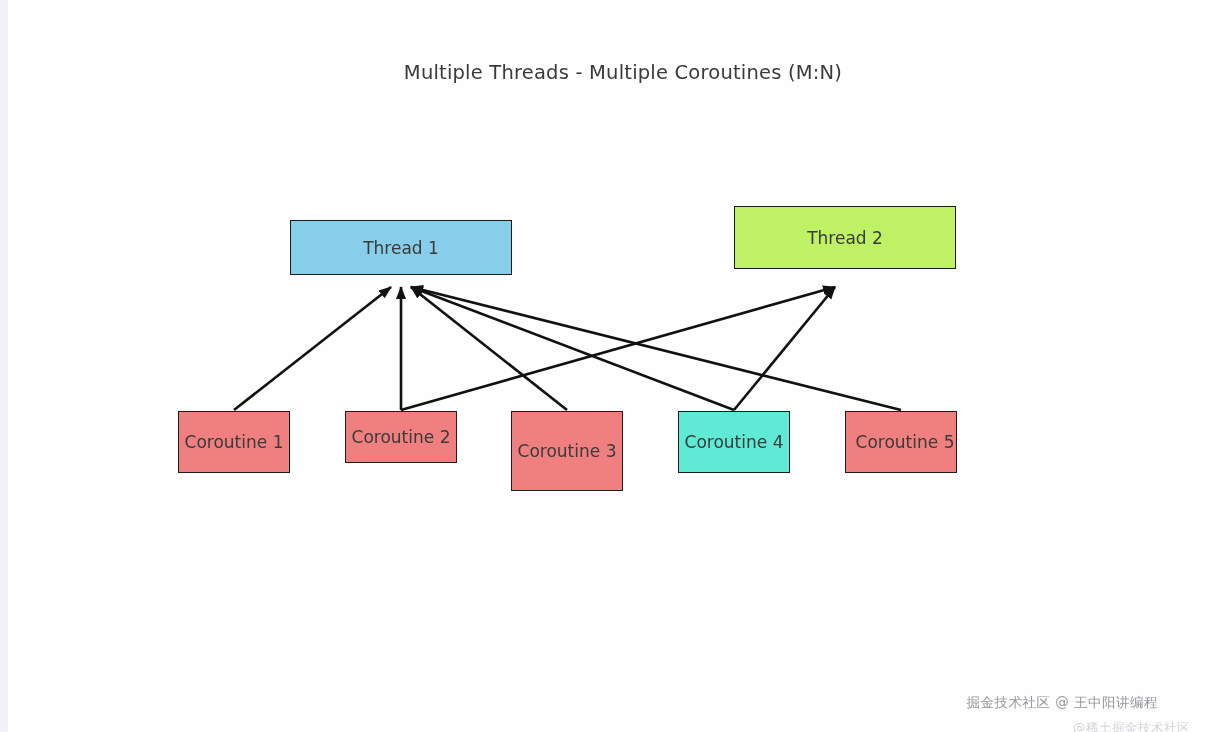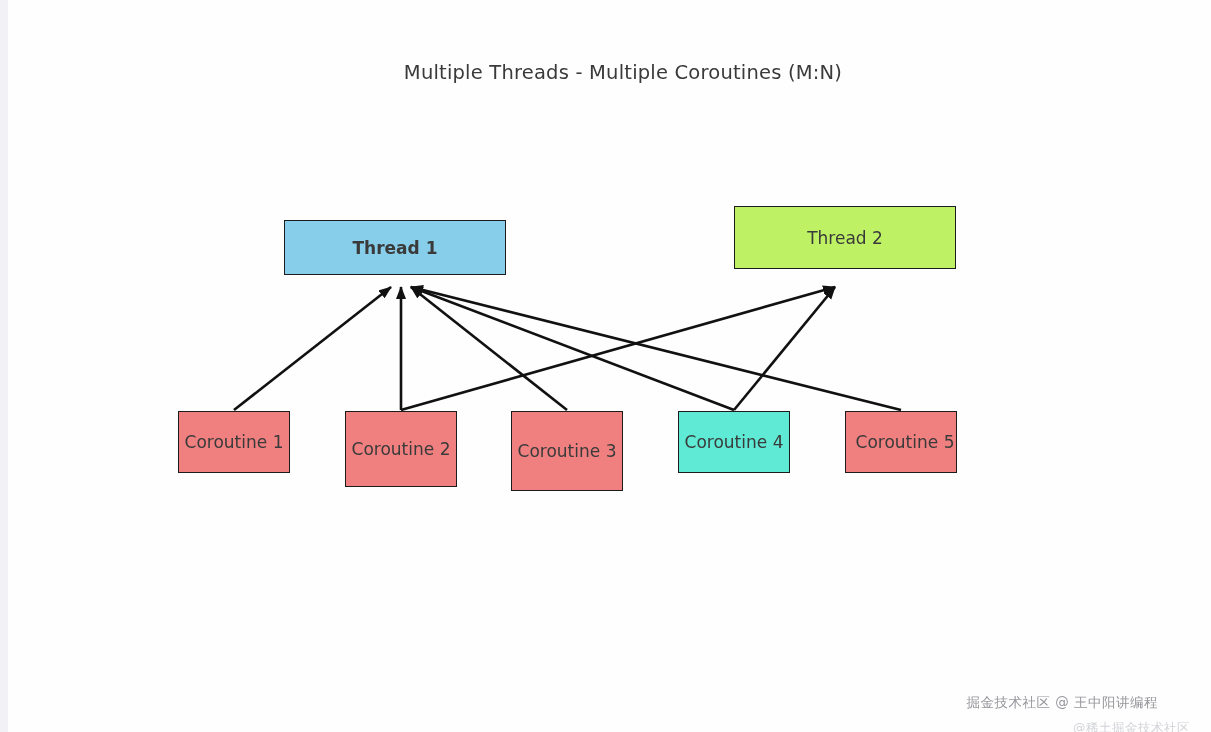--- a/index.html
+++ b/index.html
@@ -92,30 +92,30 @@
         <line x1="401" y1="410" x2="401" y2="287" stroke="#111111" stroke-width="2.6" marker-end="url(#arrowhead)"></line>
         <line x1="401" y1="410" x2="835" y2="287" stroke="#111111" stroke-width="2.6" marker-end="url(#arrowhead)"></line>
         <line x1="567" y1="410" x2="411" y2="287" stroke="#111111" stroke-width="2.6" marker-end="url(#arrowhead)"></line>
         <line x1="734" y1="410" x2="411" y2="287" stroke="#111111" stroke-width="2.6" marker-end="url(#arrowhead)"></line>
         <line x1="734" y1="410" x2="835" y2="287" stroke="#111111" stroke-width="2.6" marker-end="url(#arrowhead)"></line>
         <line x1="901" y1="410" x2="411" y2="287" stroke="#111111" stroke-width="2.6" marker-end="url(#arrowhead)"></line>
       </g>
   </svg>
 
   <div id="nodes-layer">
-      <div class="node" style="left: 284px; top: 220px; width: 222px; height: 55px; background: rgb(135, 206, 235); font-weight: bold;">
+      <div class="node" style="left: 290px; top: 220px; width: 222px; height: 55px; background: rgb(135, 206, 235);">
         <span class="node-label">Thread 1</span>
       </div>
       <div class="node" style="left: 734px; top: 206px; width: 222px; height: 63px; background: #bef264;">
         <span class="node-label">Thread 2</span>
       </div>
       <div class="node" style="left: 178px; top: 411px; width: 112px; height: 62px; background: rgb(240, 128, 128);">
         <span class="node-label">Coroutine 1</span>
       </div>
-      <div class="node" style="left: 345px; top: 411px; width: 112px; height: 76px; background: rgb(240, 128, 128);">
+      <div class="node" style="left: 345px; top: 411px; width: 112px; height: 52px; background: rgb(240, 128, 128);">
         <span class="node-label">Coroutine 2</span>
       </div>
       <div class="node" style="left: 511px; top: 411px; width: 112px; height: 80px; background: rgb(240, 128, 128);">
         <span class="node-label">Coroutine 3</span>
       </div>
       <div class="node" style="left: 678px; top: 411px; width: 112px; height: 62px; background: #5eead4;">
         <span class="node-label">Coroutine 4</span>
       </div>
       <div class="node" style="left: 845px; top: 411px; width: 112px; height: 62px; background: rgb(240, 128, 128); padding-left: 8px;">
         <span class="node-label">Coroutine 5</span>

